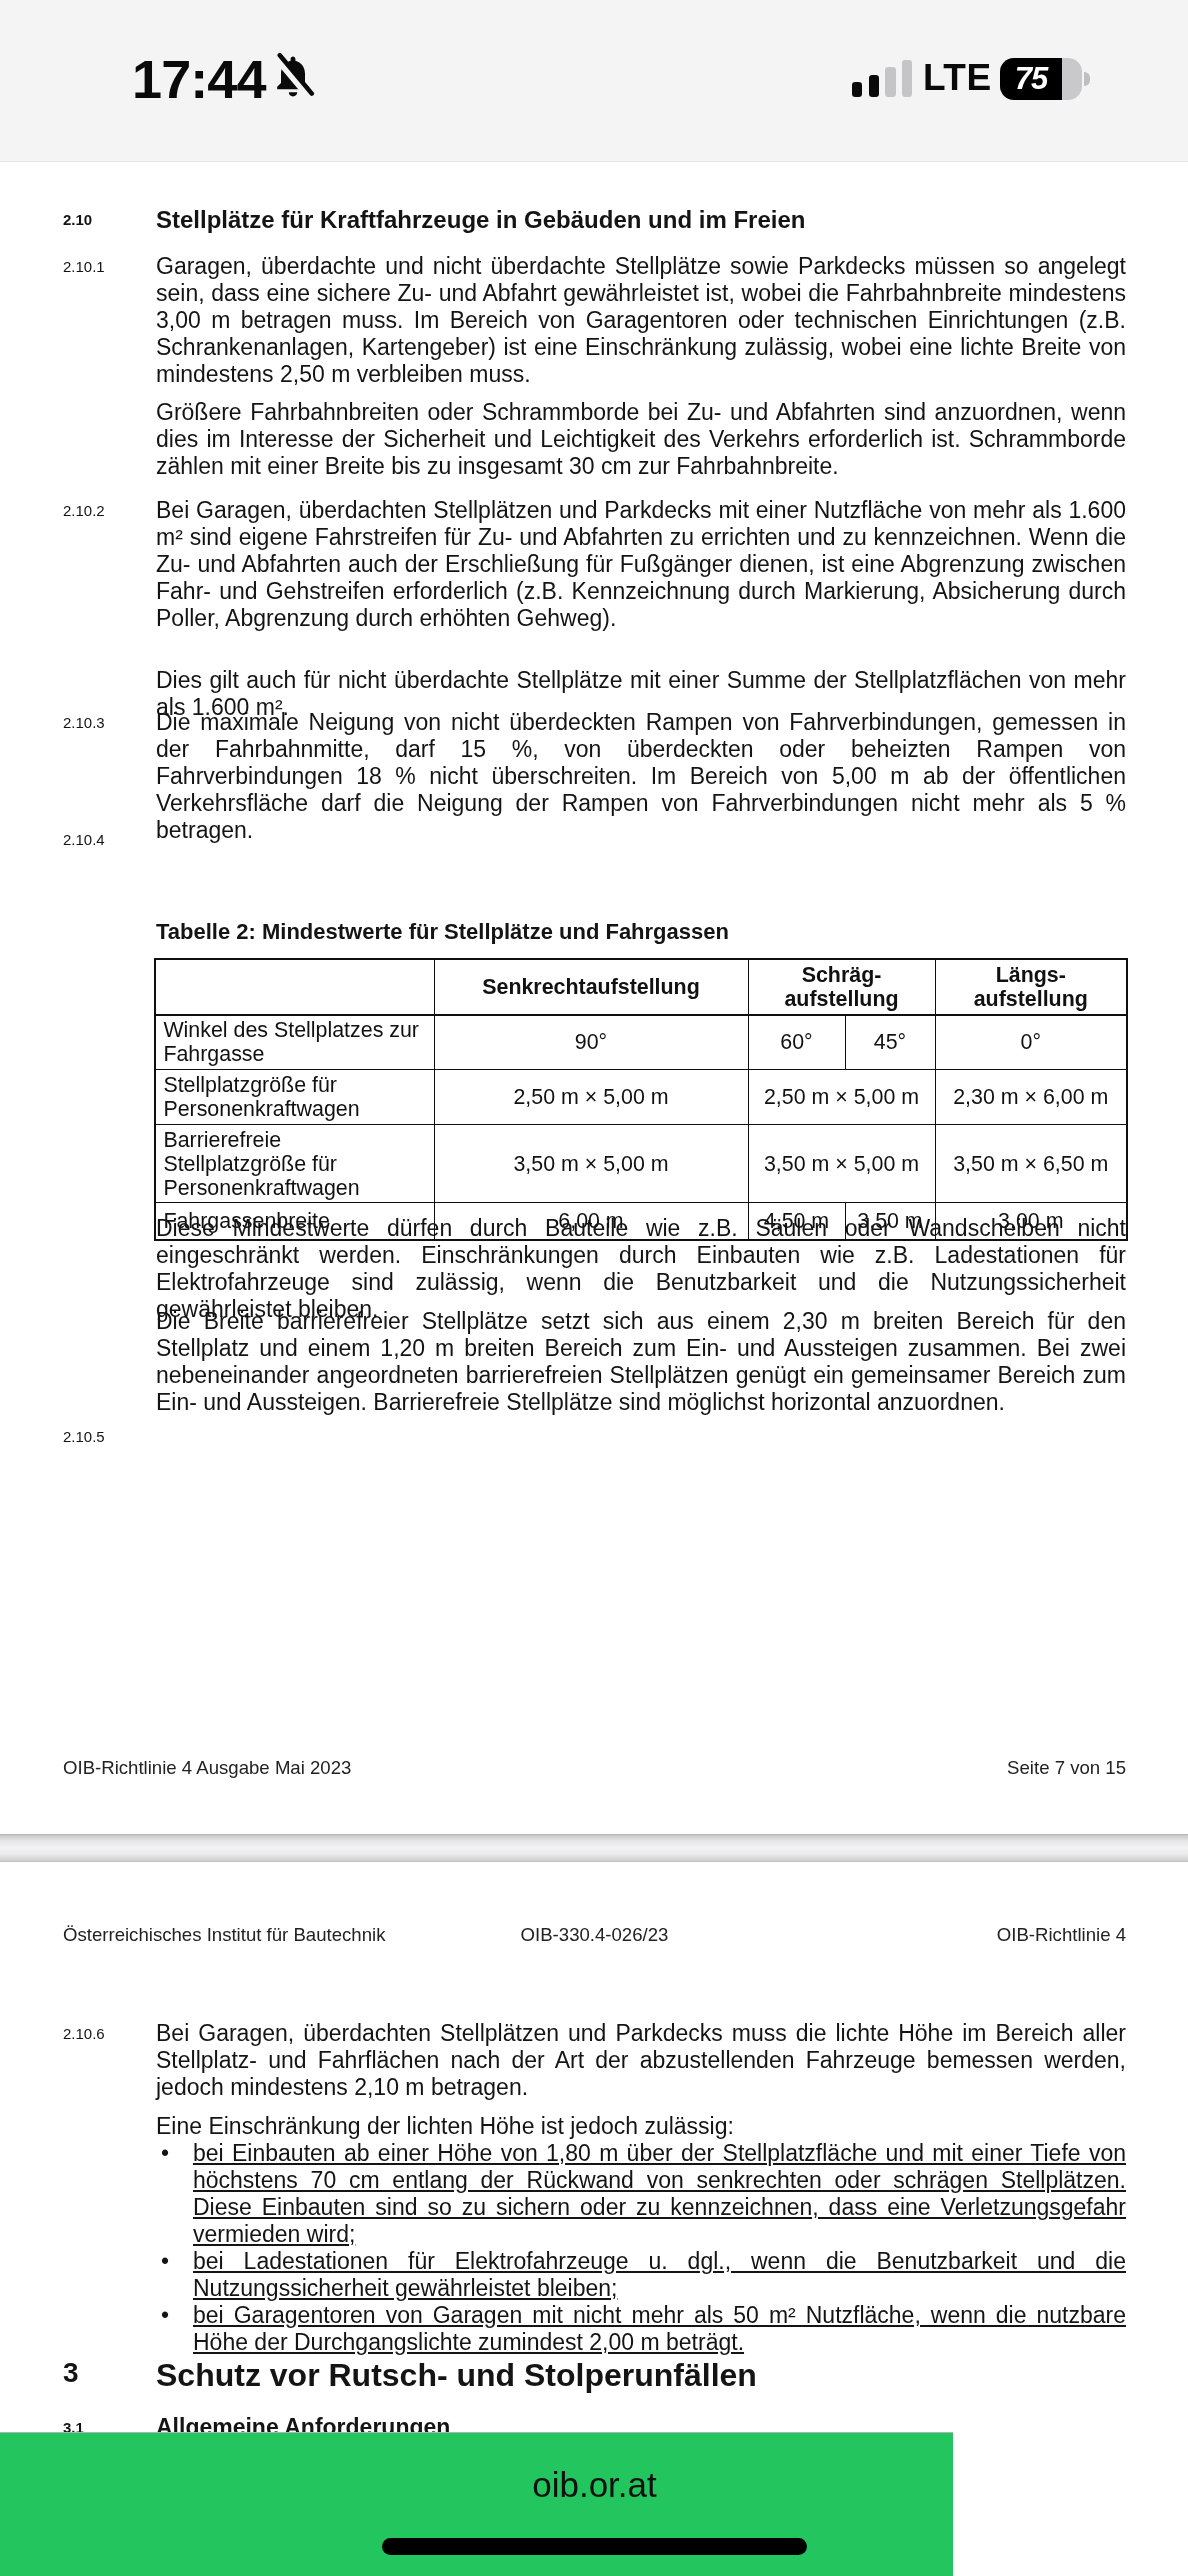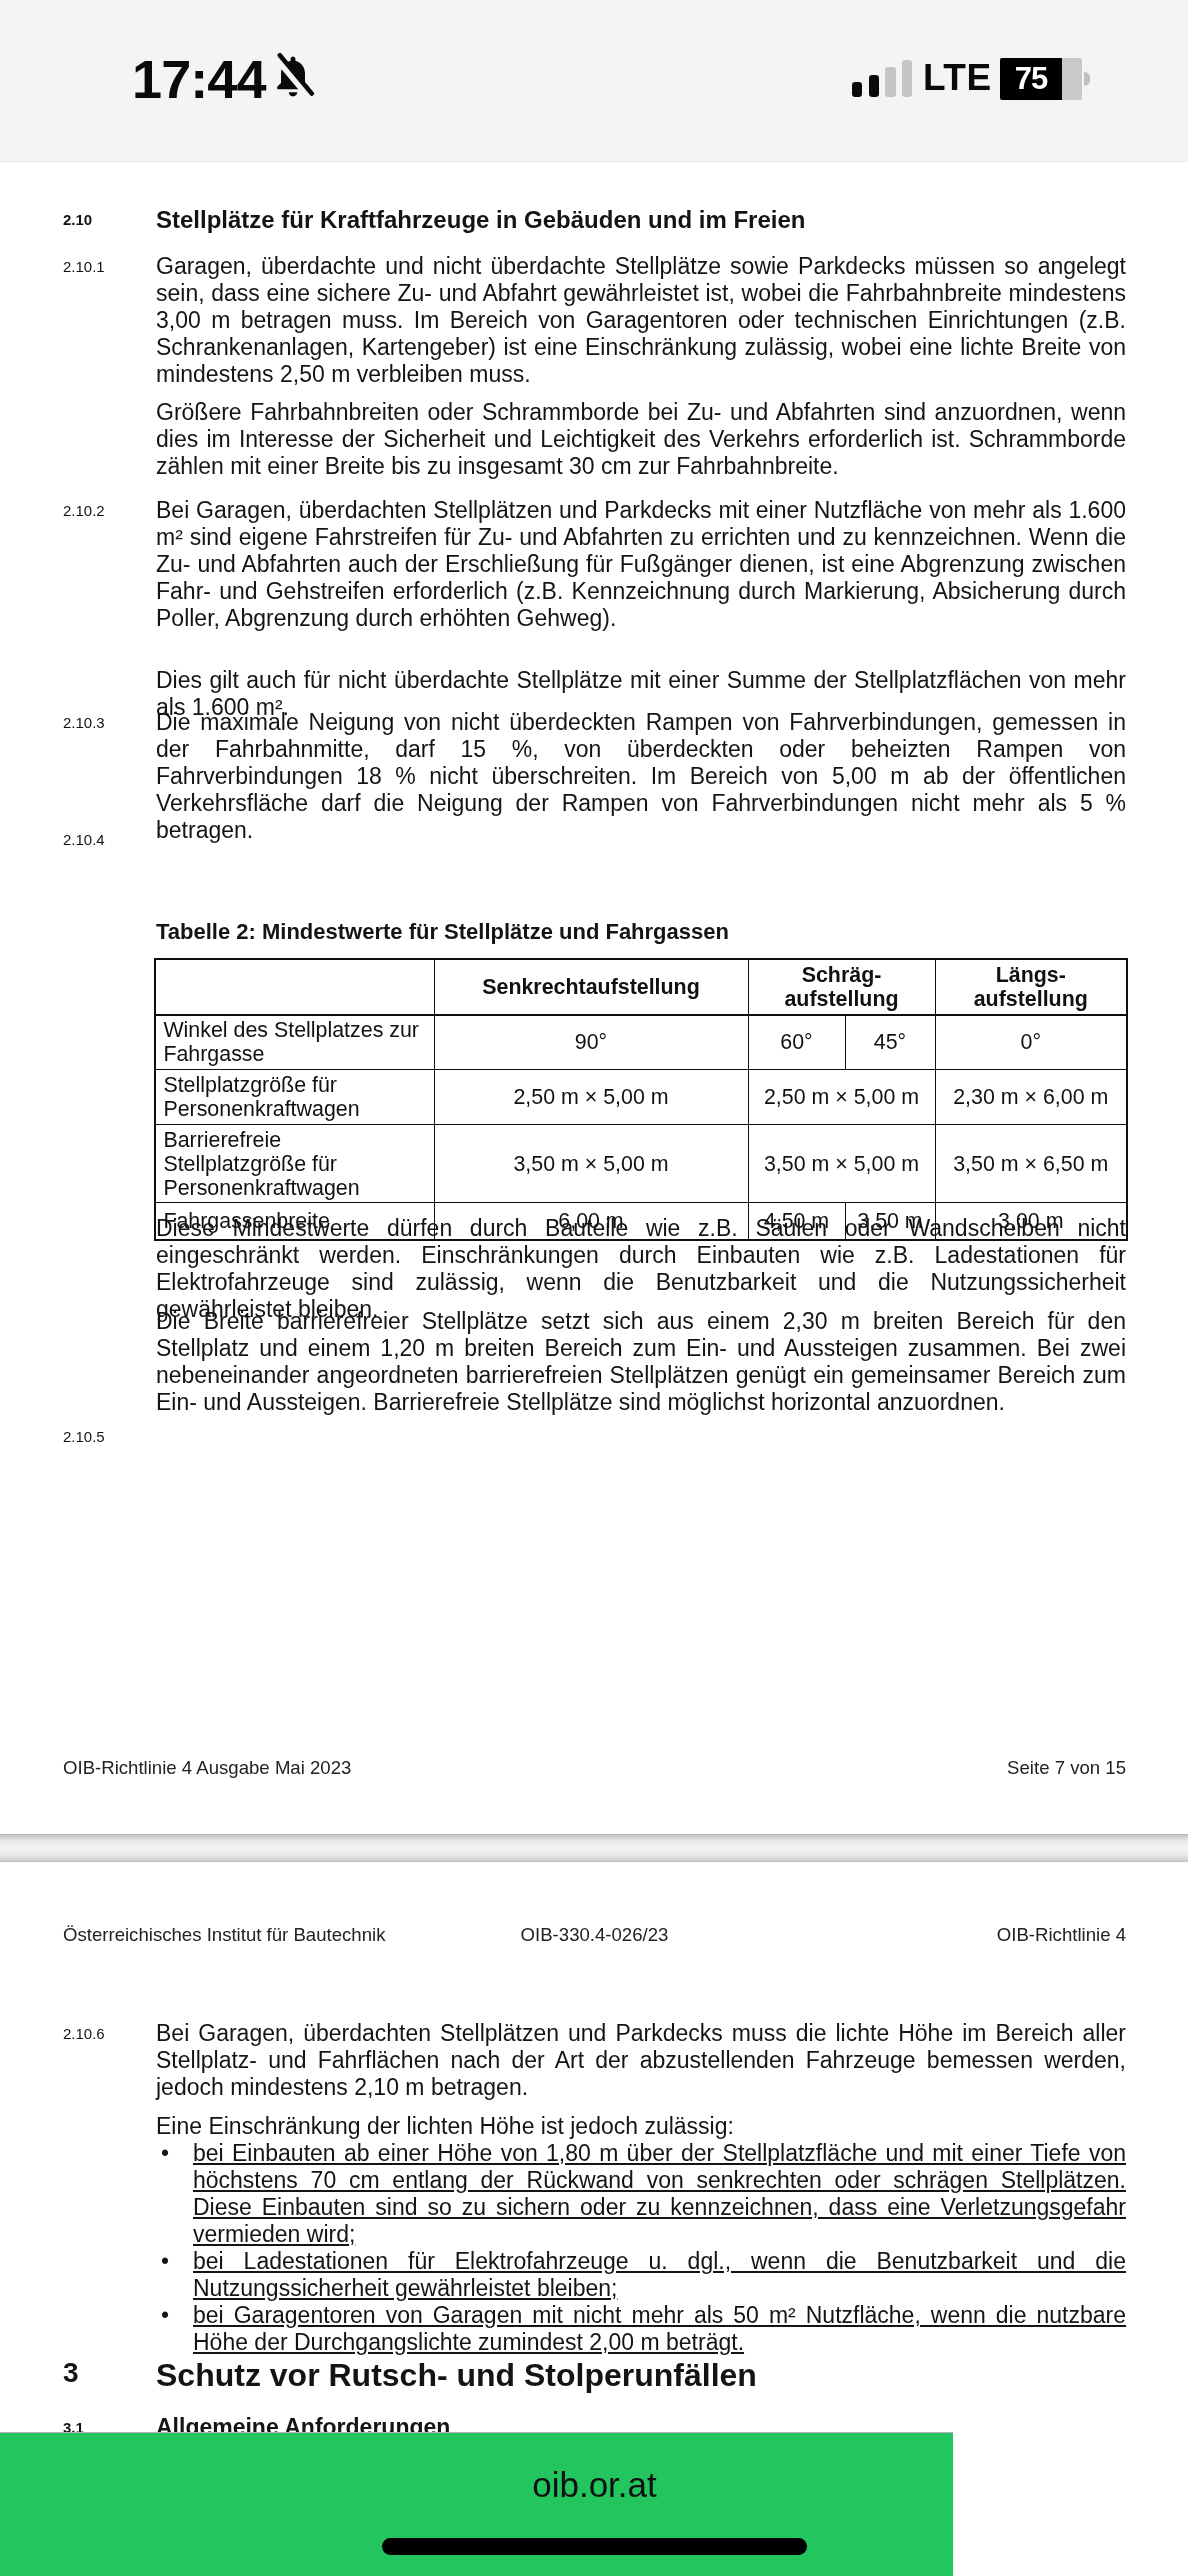--- a/index.html
+++ b/index.html
@@ -29,21 +29,21 @@
   .bar.b2 { height:22px; background:#0a0a0a; }
   .bar.b3 { height:30px; background:#c5c5c8; }
   .bar.b4 { height:37px; background:#c5c5c8; }
   .sb-lte {
     position:absolute; left:923px; top:58px; font-size:37px; font-weight:600;
     color:#0a0a0a; letter-spacing:0.5px; line-height:1.1;
   }
   .sb-batt { position:absolute; left:1000px; top:58px; width:89px; height:43px; }
   .batt-body {
     position:absolute; left:0; top:0; width:82px; height:42px;
-    border-radius:2px; background:#c9c9cc; overflow:hidden;
+    border-radius:14px; background:#c9c9cc; overflow:hidden;font-style:italic;
   }
   .batt-fill {
     position:absolute; left:0; top:0; width:62px; height:42px; background:#000;
     display:flex; align-items:center; justify-content:center;
   }
   .batt-pct { color:#fff; font-size:31px; font-weight:700; letter-spacing:-0.9px; }
   .batt-cap {
     position:absolute; left:84px; top:14px; width:5.6px; height:14px;
     background:#bfbfc2; border-radius:0 5.6px 5.6px 0;
   }

